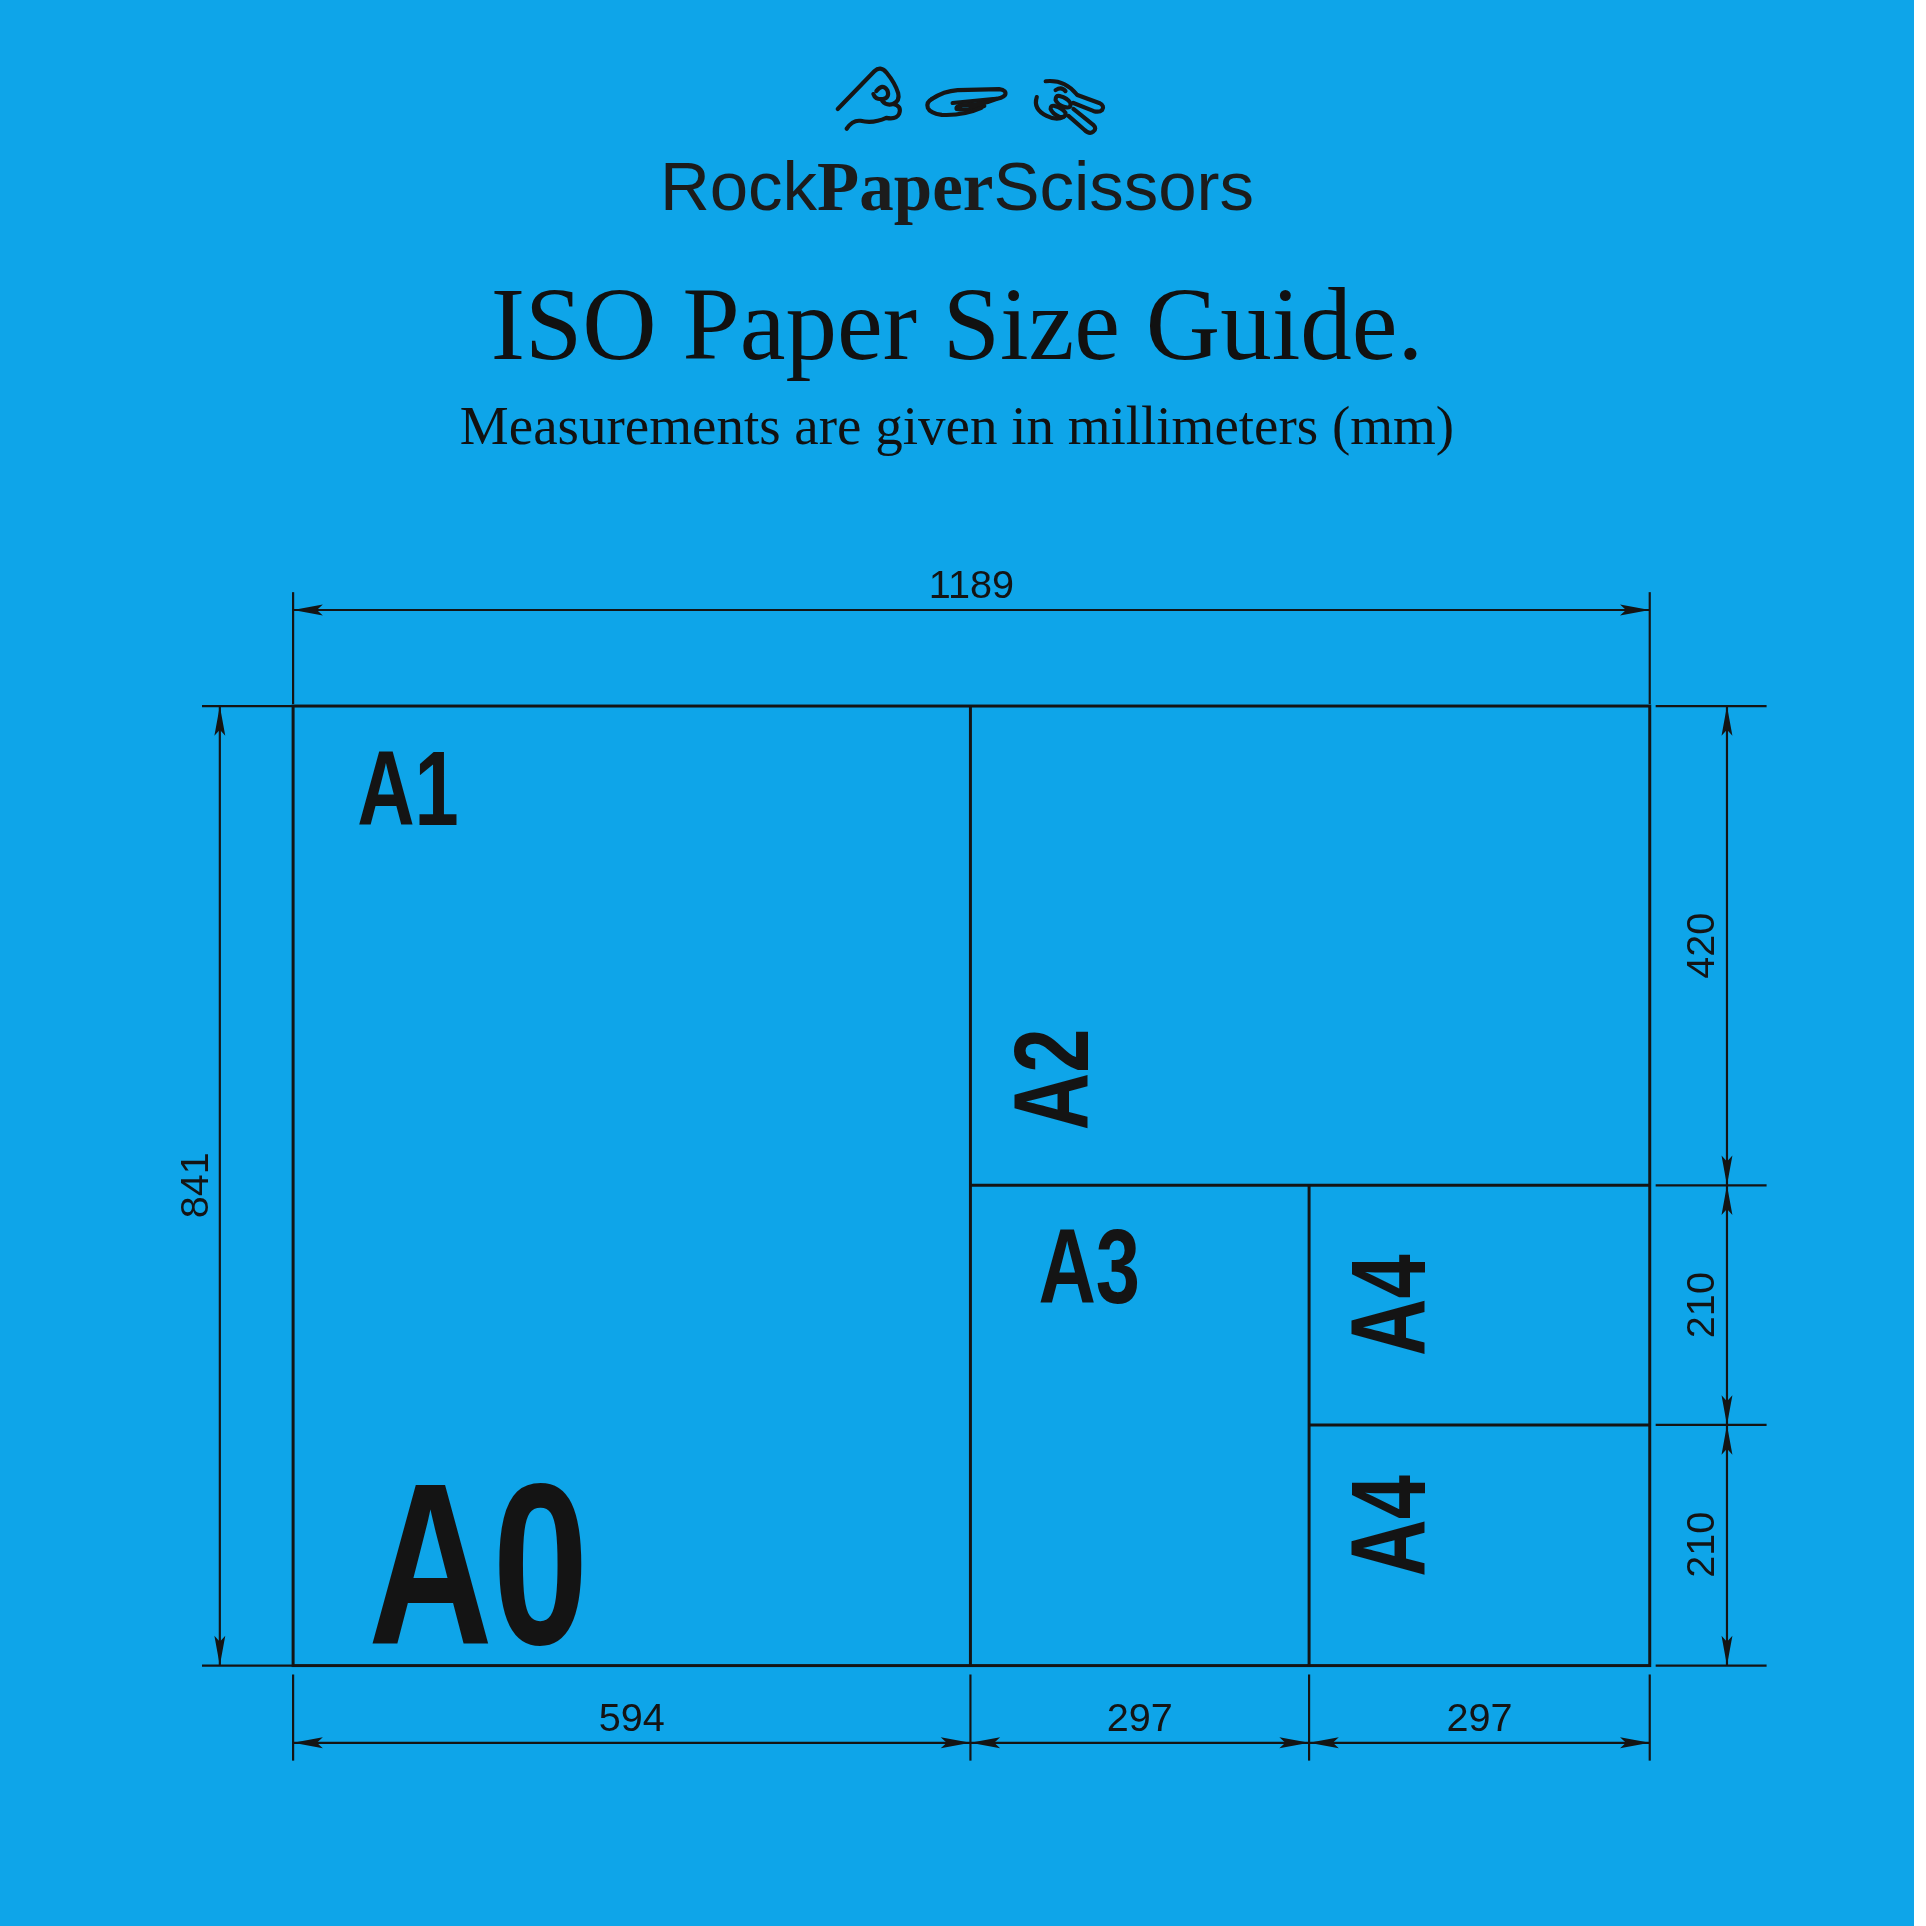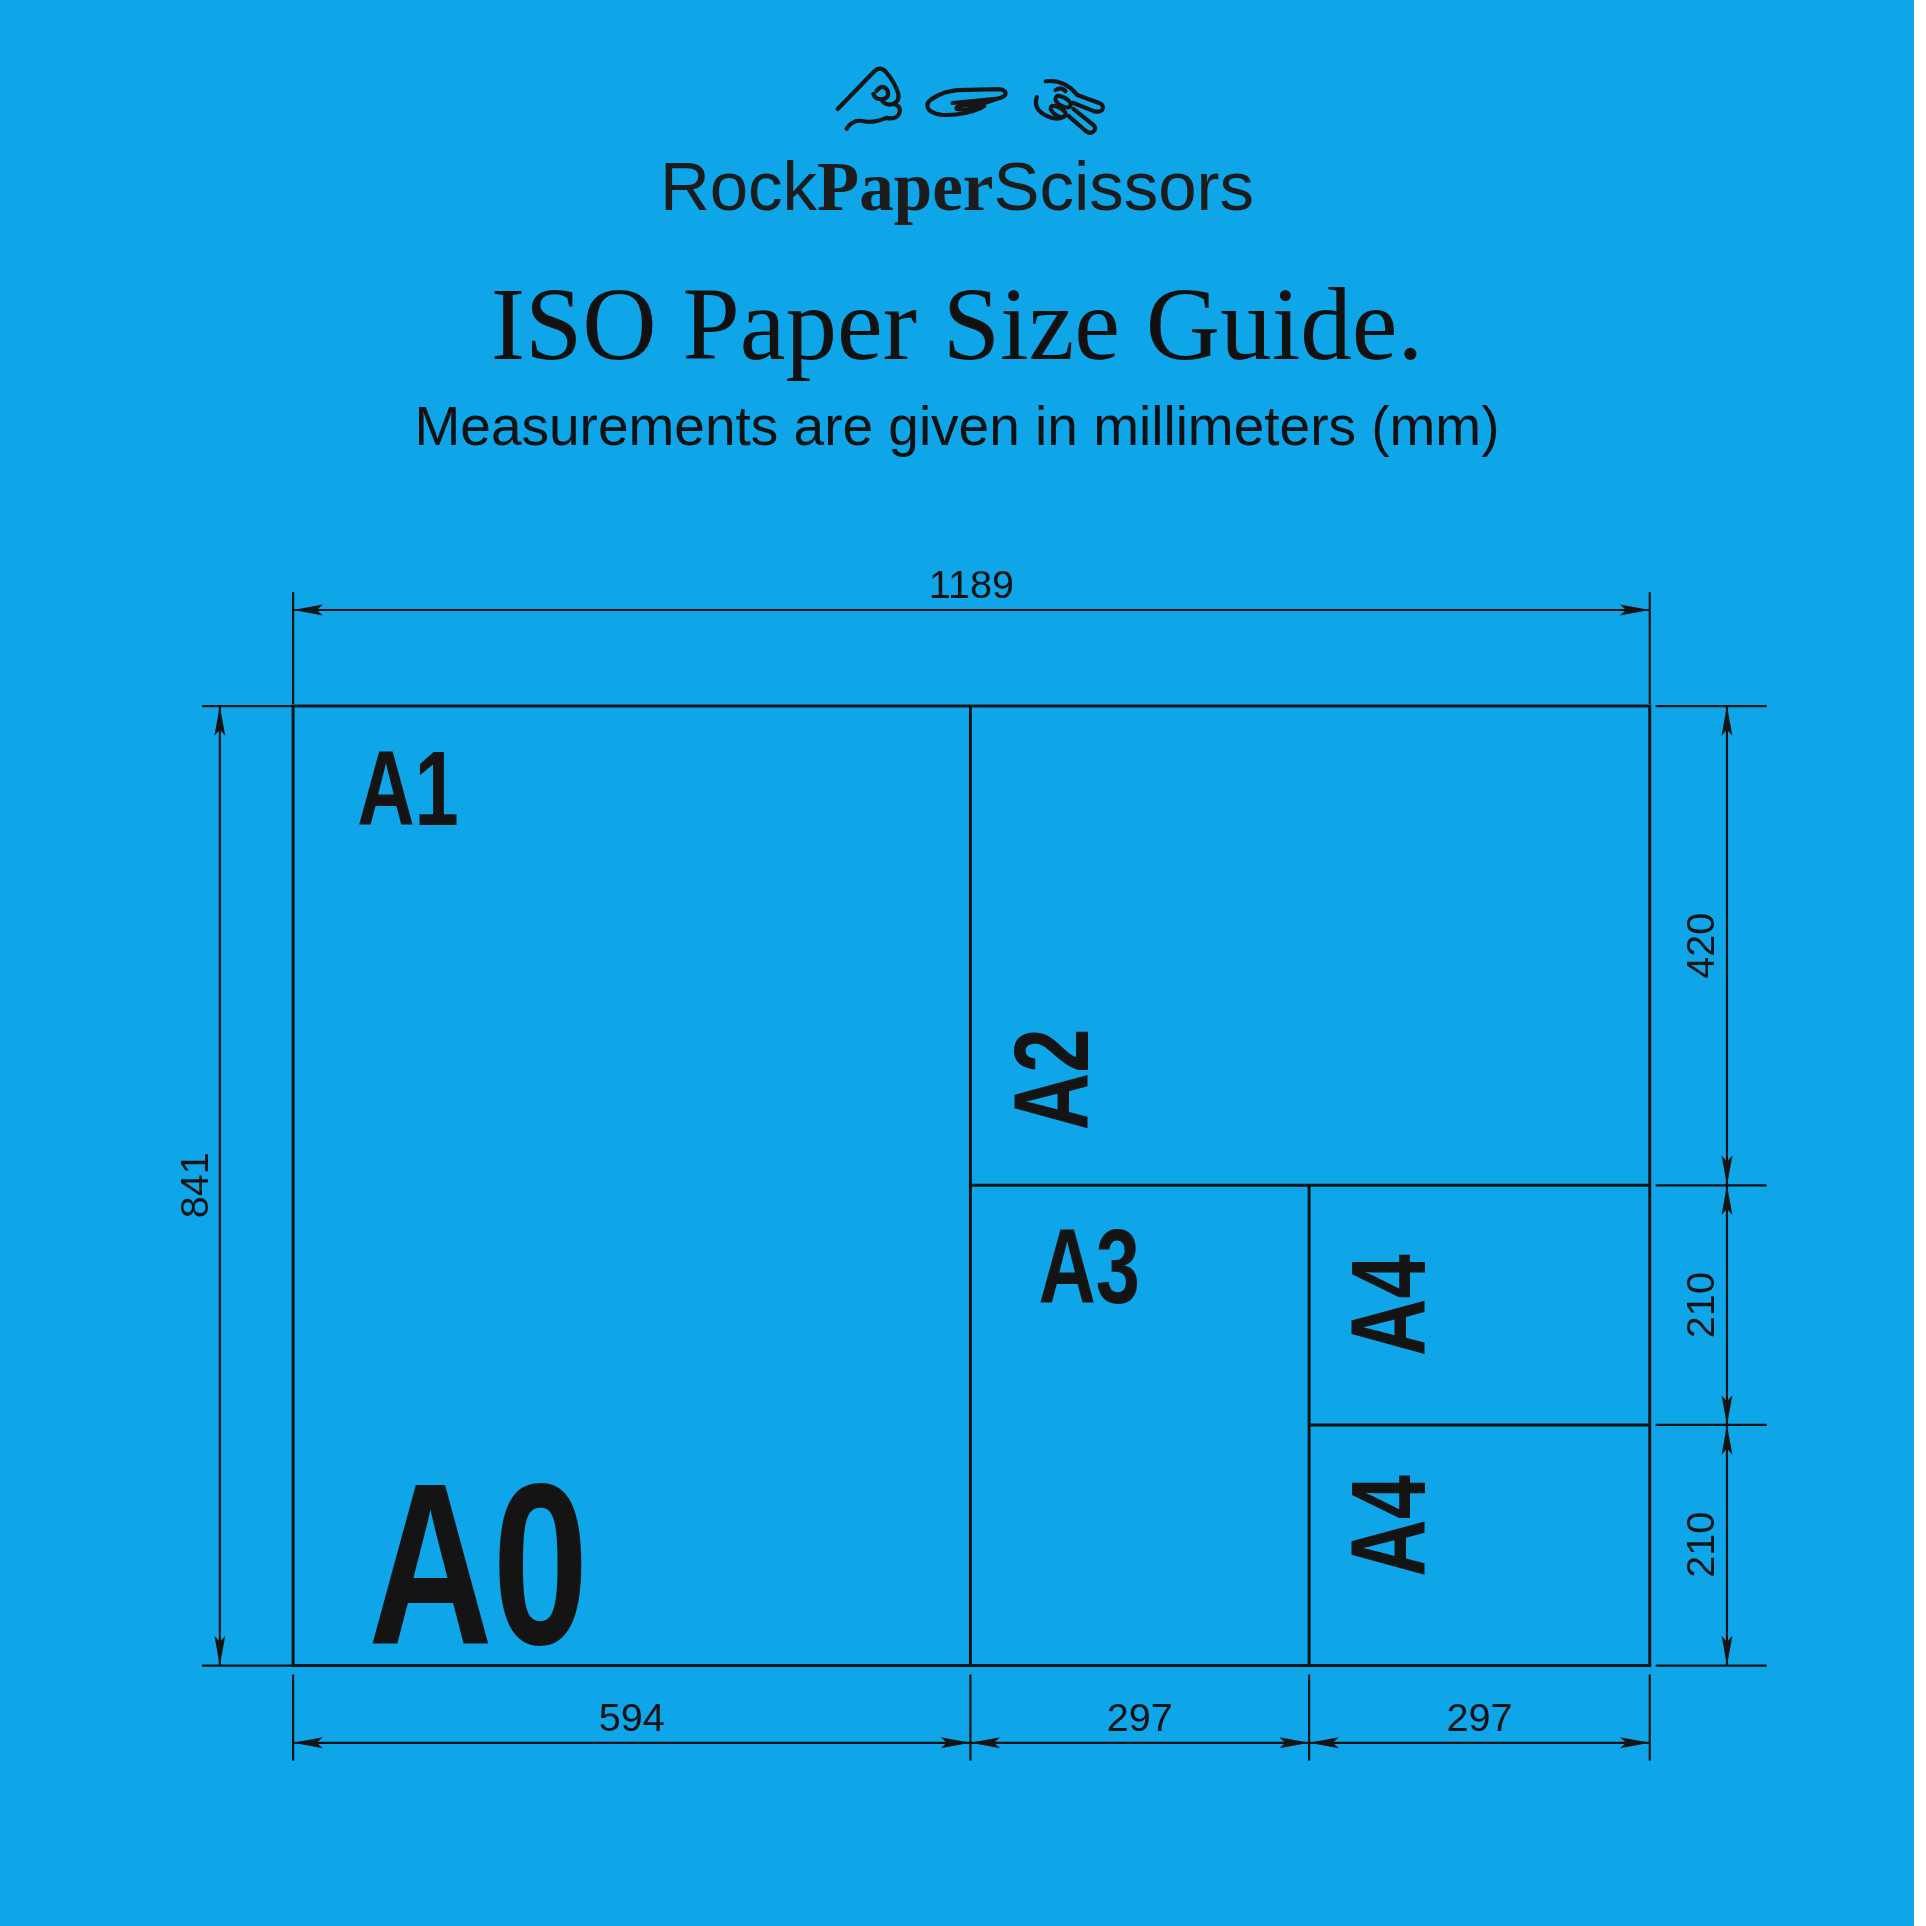--- a/index.html
+++ b/index.html
@@ -7,21 +7,21 @@
     position:relative; width:1914px; height:1927px;
     background:#0ea5e9; overflow:hidden;
     font-family:"Liberation Sans", sans-serif;
     color:#161616;
   }
   .center-text { position:absolute; left:0; width:100%; text-align:center; white-space:nowrap; }
   .logo-text { top:149px; font-size:69px; line-height:1.1; letter-spacing:0px; color:#1c1c1c; }
   .logo-sans  { font-family:"Liberation Sans", sans-serif; font-weight:normal; }
   .logo-serif { font-family:"Liberation Serif", serif; font-weight:bold; }
   .title    { top:265px; font-size:103px; font-family:"Liberation Serif", serif; color:#111;text-align:center; }
-  .subtitle { top:394px; font-size:55px;  font-family:Liberation Sans, sans-serif; color:#111; }
+  .subtitle { top:394px; font-size:55px;  font-family:Liberation Serif, serif; color:#111; }
 
   svg text { fill:#141414; }
   .dim-num    { font-family:"Liberation Sans", sans-serif; font-size:40px; font-weight:normal; }
   .size-label { font-family:"Liberation Sans", sans-serif; font-size:107px; font-weight:bold; }
   .size-label-big { font-family:"Liberation Sans", sans-serif; font-size:232px; font-weight:bold; }
 
   .ink-line  { stroke:#141414; stroke-width:3;   fill:none; }
   .dim-line  { stroke:#141414; stroke-width:2.2; fill:none; }
   .arrow     { fill:#141414; stroke:none; }
   .hand      { stroke:#161616; stroke-width:4.2; fill:none; stroke-linecap:round; stroke-linejoin:round; }

